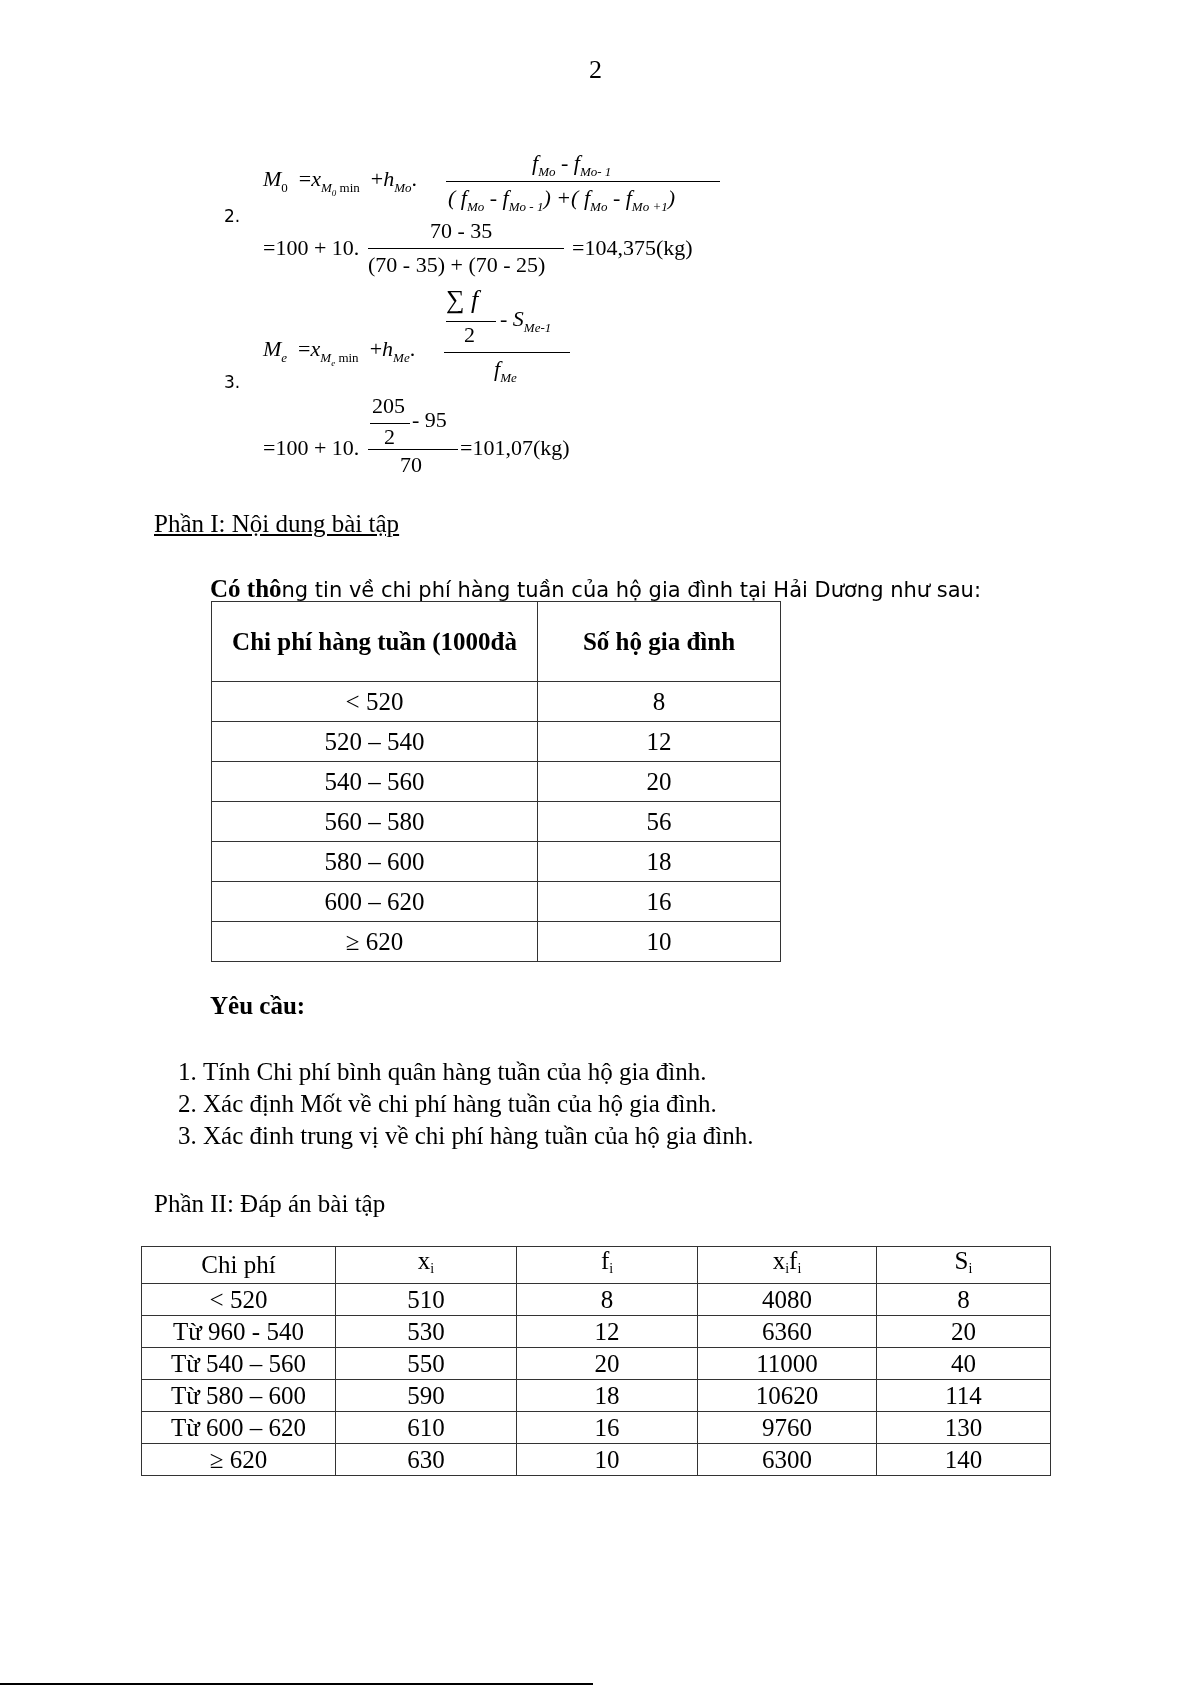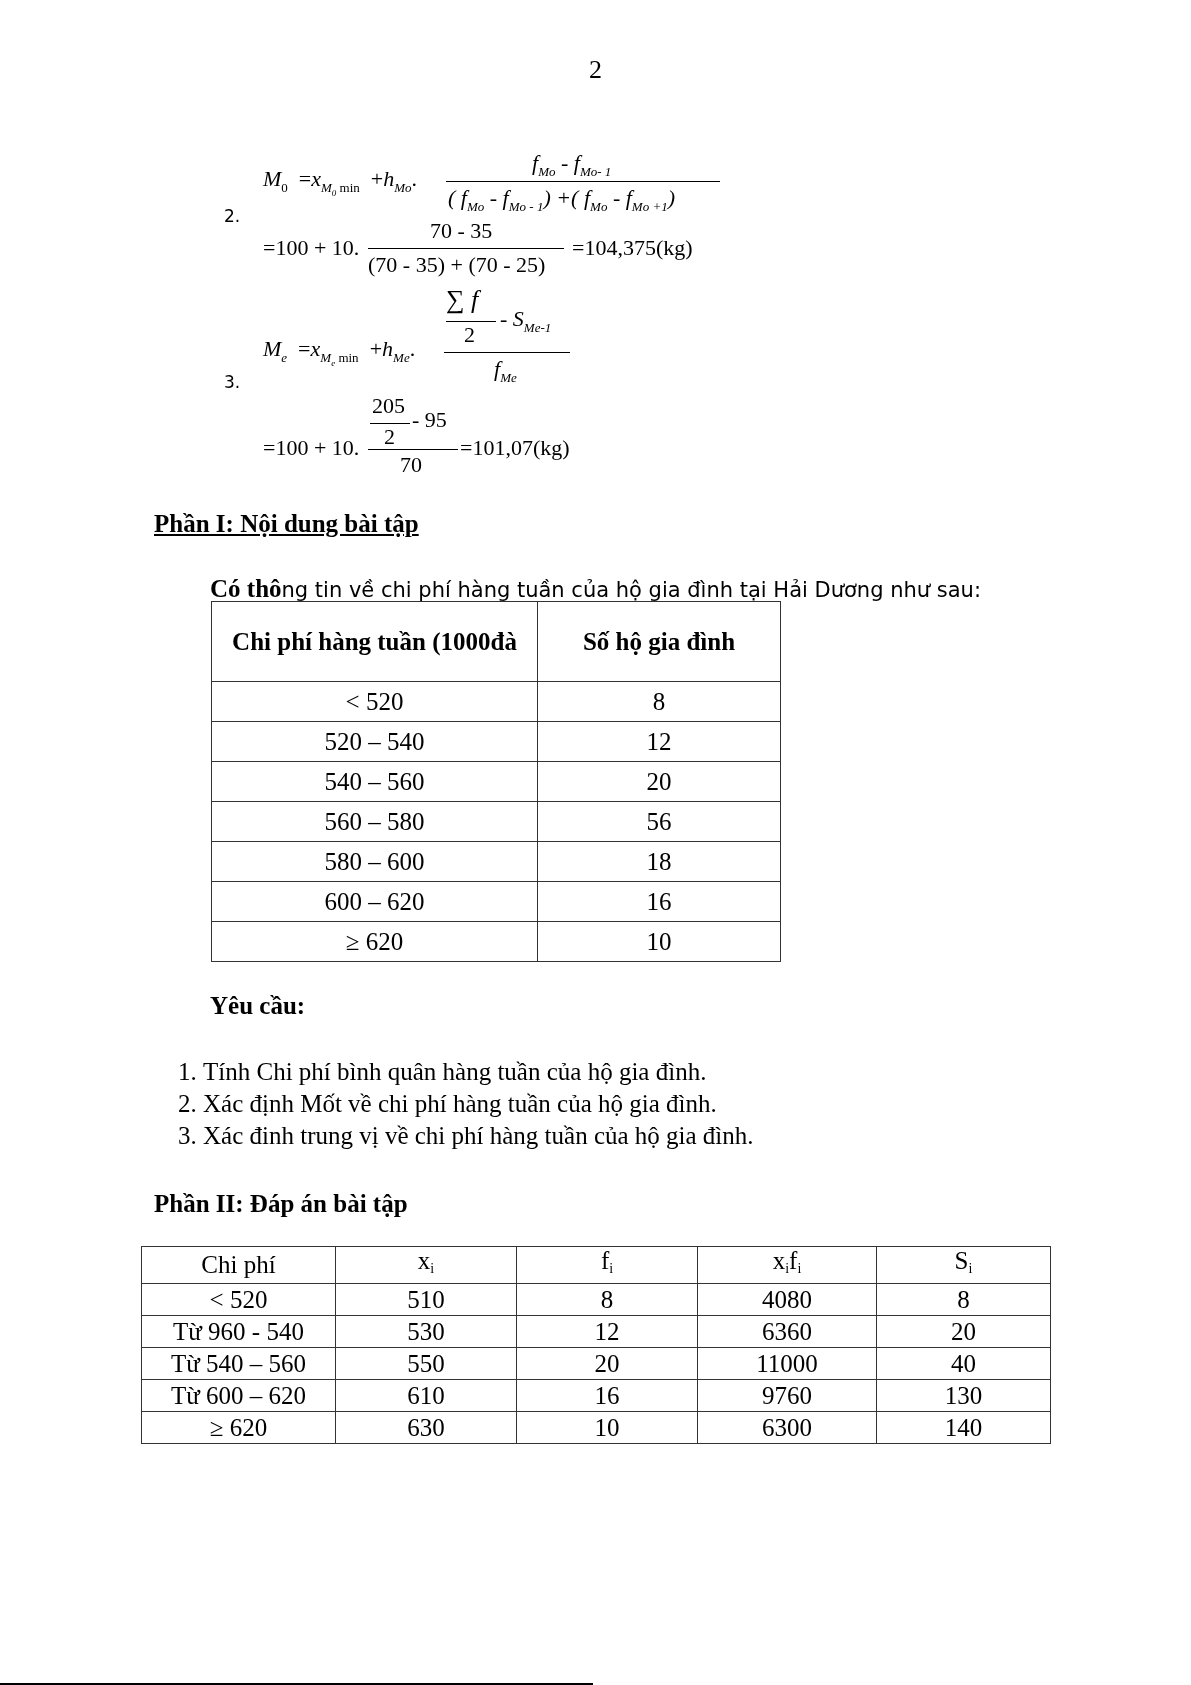--- a/index.html
+++ b/index.html
@@ -5,21 +5,21 @@
   html, body { margin: 0; padding: 0; background: #ffffff; }
   body { width: 1191px; height: 1685px; position: relative; overflow: hidden; color: #000; font-family: "Liberation Serif", serif; }
   .abs { position: absolute; }
   .page-num { left: 0; width: 1191px; top: 55px; text-align: center; font-size: 26px; }
   .item-num { font-family: "DejaVu Sans", sans-serif; font-size: 17px; }
   .math { font-family: "Liberation Serif", serif; font-size: 22px; white-space: nowrap; }
   .it { font-style: italic; }
   .sub { font-size: 13px; position: relative; top: 6px; }
   .sub2 { font-size: 9px; position: relative; top: 4px; }
   .frac-line { position: absolute; height: 1px; background: #000; }
-  .heading { font-weight: bold; font-size: 25px; }
+  .heading { font-weight: normal; font-size: 25px; }
   .u { text-decoration: underline; }
   .intro { font-size: 21px; font-family: "DejaVu Sans", sans-serif; margin-top: 15px; }
   .intro b { font-family: "Liberation Serif", serif; font-size: 25px; }
   table { border-collapse: collapse; position: absolute; }
   .t1 td, .t1 th { border: 1.5px solid #333; text-align: center; font-size: 25px; padding: 0; }
   .t1 th { font-weight: bold; line-height: 36px; }
   .t2 td { border: 1.5px solid #333; text-align: center; font-size: 25px; padding: 0; height: 31px; line-height: 28px; }
   .req-title { font-weight: bold; font-size: 25px; }
   ol.req { position: absolute; margin: 16px; padding-left: 40px; font-size: 25px; line-height: 32px; }
   .subscr { font-size: 14px; vertical-align: -4px; }
@@ -149,20 +149,27 @@
         <td>20</td>
       </tr>
       <tr>
         <td>Từ 540 – 560</td>
         <td>550</td>
         <td>20</td>
         <td>11000</td>
         <td>40</td>
       </tr>
       <tr>
+        <td>Từ 580 – 600</td>
+        <td>590</td>
+        <td>18</td>
+        <td>10620</td>
+        <td>114</td>
+      </tr>
+      <tr>
         <td>Từ 600 – 620</td>
         <td>610</td>
         <td>16</td>
         <td>9760</td>
         <td>130</td>
       </tr>
       <tr>
         <td>≥ 620</td>
         <td>630</td>
         <td>10</td>

